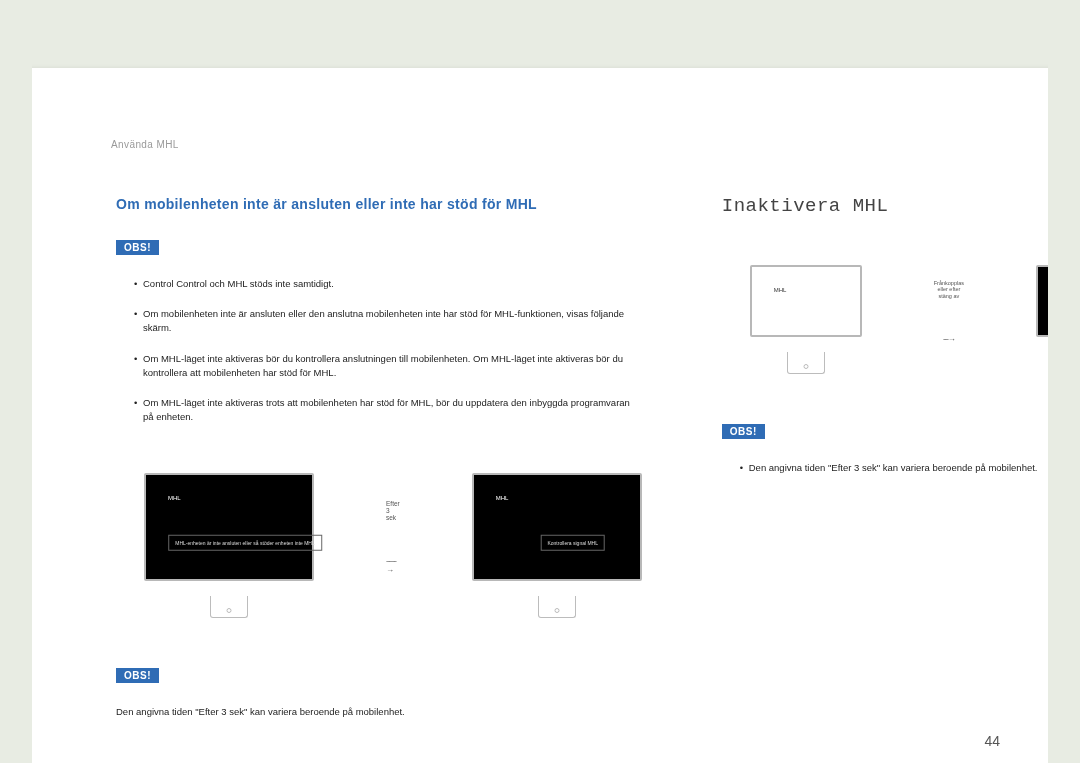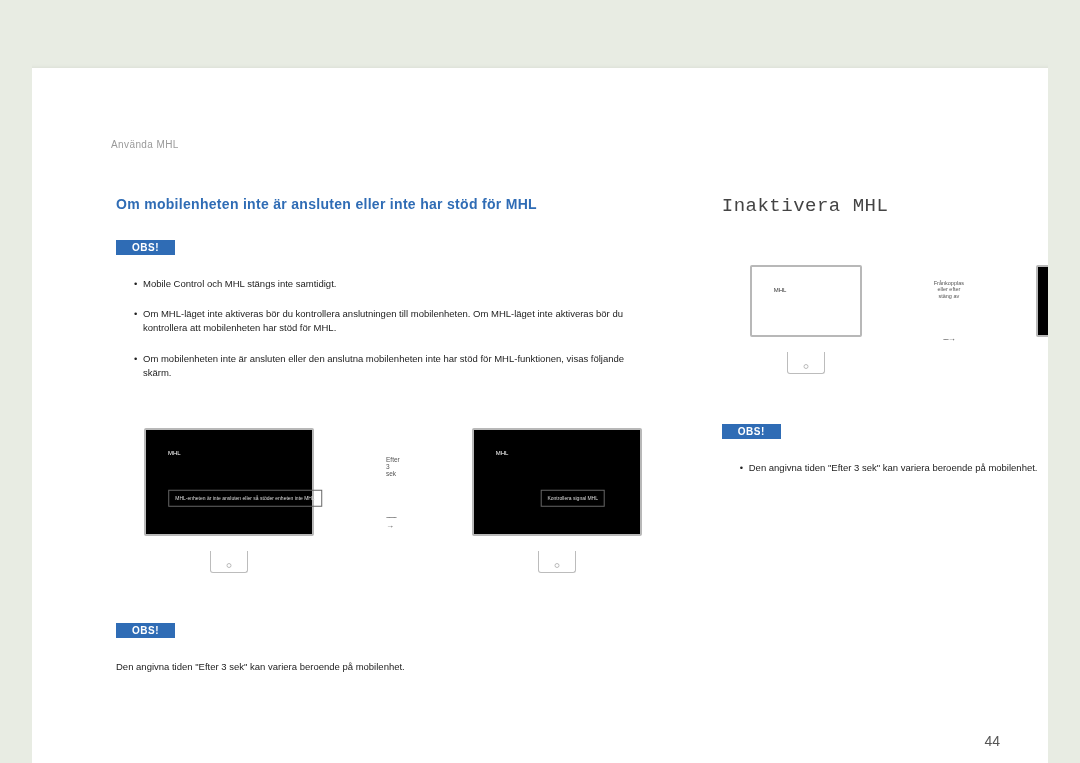--- a/index.html
+++ b/index.html
@@ -36,21 +36,21 @@
     letter-spacing: .5px; margin-bottom: 14px; font-family: Liberation Mono, monospace;
   }
   h2 {
     font-size: 14px; font-weight: 700; color: #2f6cb5;
     letter-spacing: .3px; line-height: 1.35; margin-bottom: 10px;
   }
   .obs {
     display: inline-block;
     background: #2f6cb5; color: #fff;
     font-size: 10px; font-weight: 700;
-    padding: 2px 16px; letter-spacing: .5px;
+    padding: 2px 8px; letter-spacing: .5px;
     margin-bottom: 6px;
   }
   ul { list-style: none; padding-left: 2px; }
   li {
     font-size: 9.5px; color: #222; line-height: 1.5;
     padding-left: 9px; position: relative; margin-bottom: 3px;
   }
   li::before {
     content: "•"; position: absolute; left: 0; top: 0;
   }
@@ -75,23 +75,24 @@
 
 <div class="page">
   <div class="breadcrumb">Använda MHL</div>
 
   <div class="columns">
 
     <div class="col">
       <h2>Om mobilenheten inte är ansluten eller inte har stöd för MHL</h2>
       <div class="obs">OBS!</div>
       <ul>
-        <li>Mobile Control och MHL stängs inte samtidigt.</li>
+        <li>Control Control och MHL stöds inte samtidigt.</li>
+        <li>Om mobilenheten inte är ansluten eller den anslutna mobilenheten inte har stöd för MHL-funktionen, visas följande skärm.</li>
         <li>Om MHL-läget inte aktiveras bör du kontrollera anslutningen till mobilenheten. Om MHL-läget inte aktiveras bör du kontrollera att mobilenheten har stöd för MHL.</li>
-        <li>Om mobilenheten inte är ansluten eller den anslutna mobilenheten inte har stöd för MHL-funktionen, visas följande skärm.</li>
+        <li>Om MHL-läget inte aktiveras trots att mobilenheten har stöd för MHL, bör du uppdatera den inbyggda programvaran på enheten.</li>
       </ul>
 
       <div class="monitors">
         <div class="mon-wrap">
           <div class="monitor">
             <div class="mlabel">MHL</div>
             <div class="msg">MHL-enheten är inte ansluten
 eller så stöder enheten inte MHL</div>
           </div>
           <div class="stand"></div>

